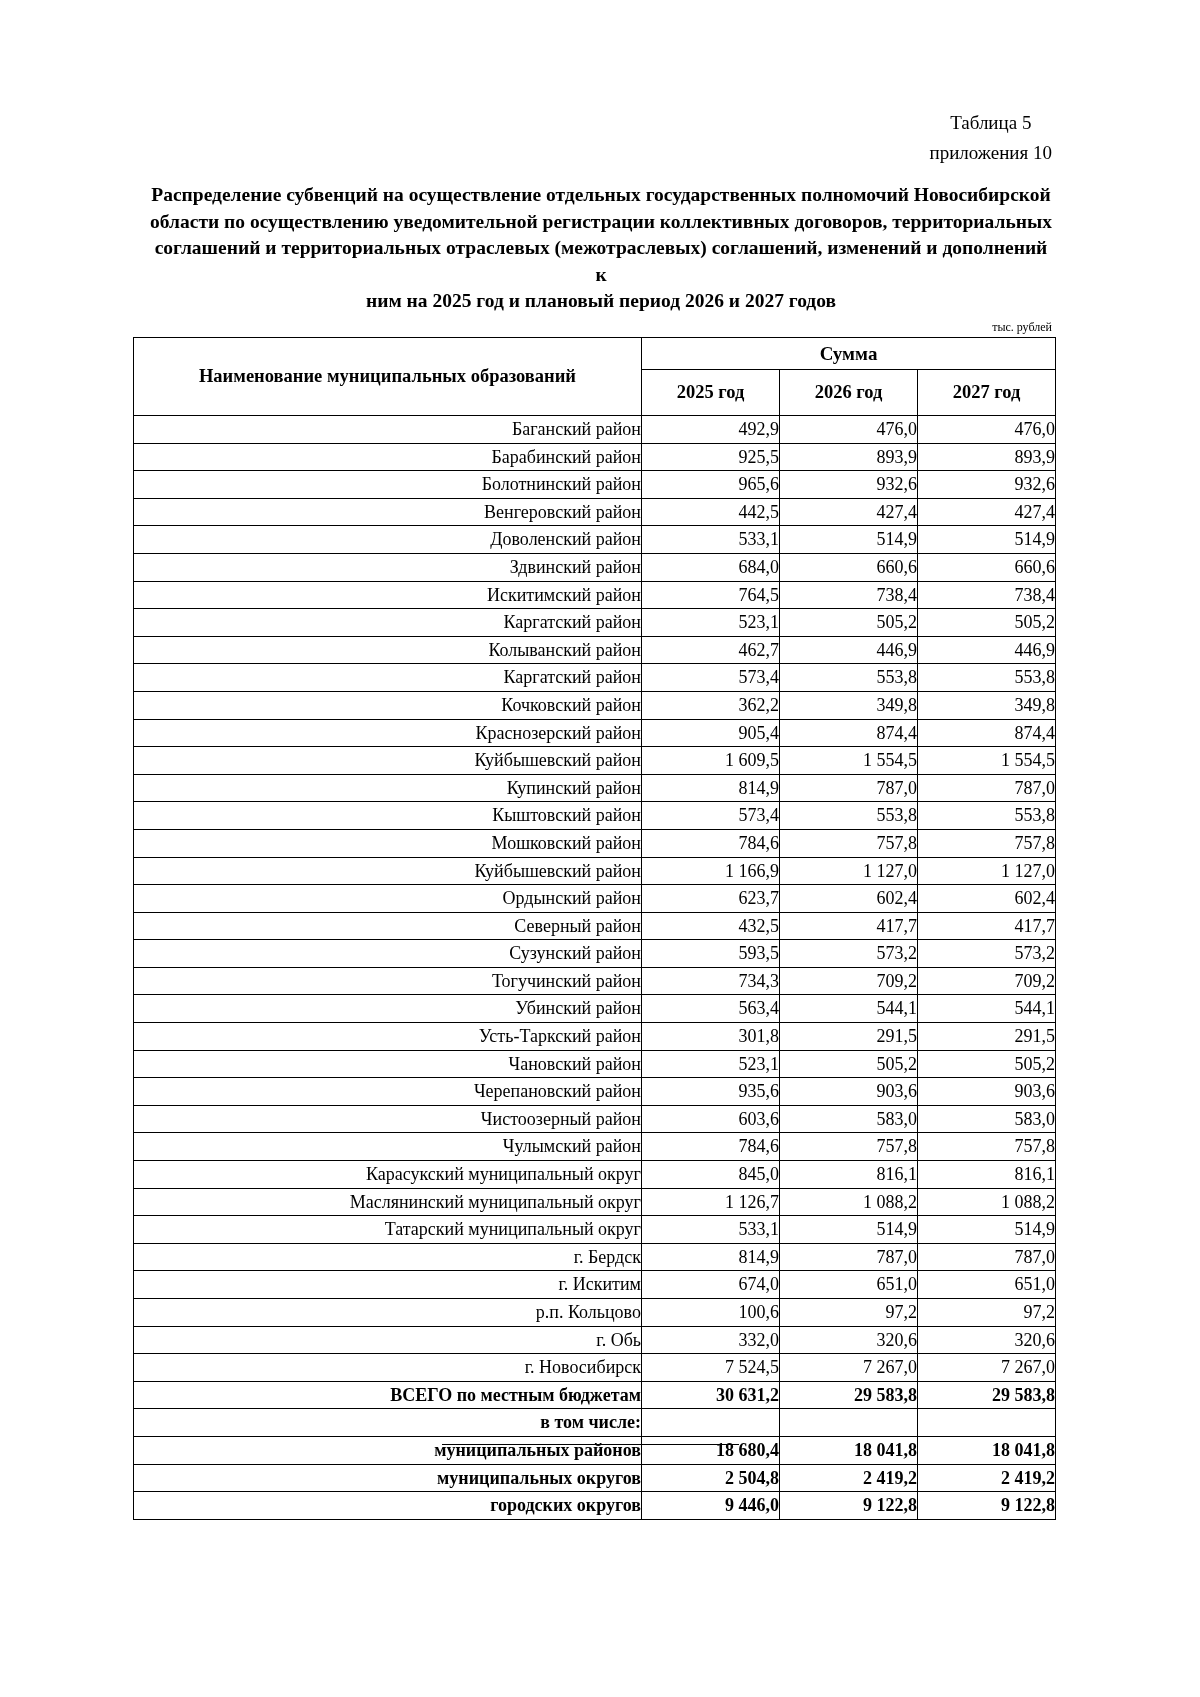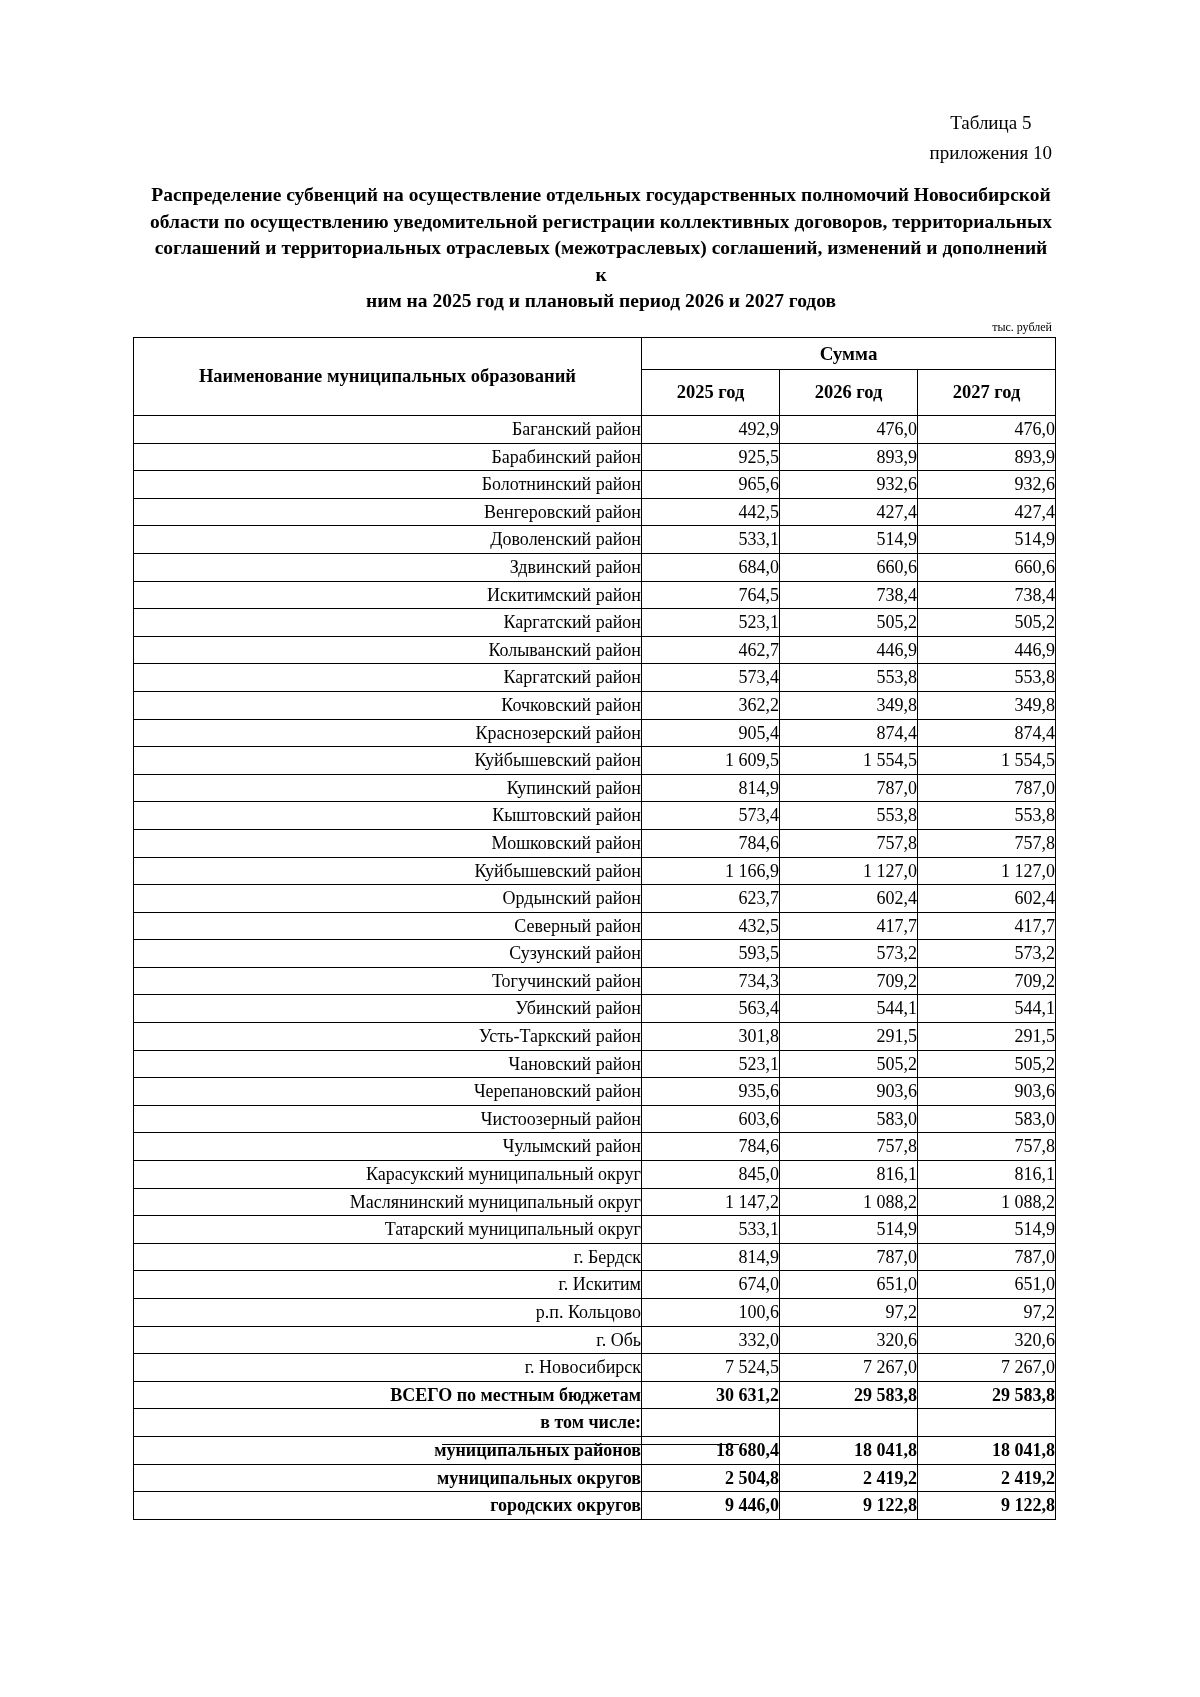--- a/index.html
+++ b/index.html
@@ -334,21 +334,21 @@
             <td class="num-cell">757,8</td>
           </tr>
           <tr>
             <td class="name-cell">Карасукский муниципальный округ</td>
             <td class="num-cell">845,0</td>
             <td class="num-cell">816,1</td>
             <td class="num-cell">816,1</td>
           </tr>
           <tr>
             <td class="name-cell">Маслянинский муниципальный округ</td>
-            <td class="num-cell">1 147,2</td>
+            <td class="num-cell">1 126,7</td>
             <td class="num-cell">1 088,2</td>
             <td class="num-cell">1 088,2</td>
           </tr>
           <tr>
             <td class="name-cell">Татарский муниципальный округ</td>
             <td class="num-cell">533,1</td>
             <td class="num-cell">514,9</td>
             <td class="num-cell">514,9</td>
           </tr>
           <tr>

